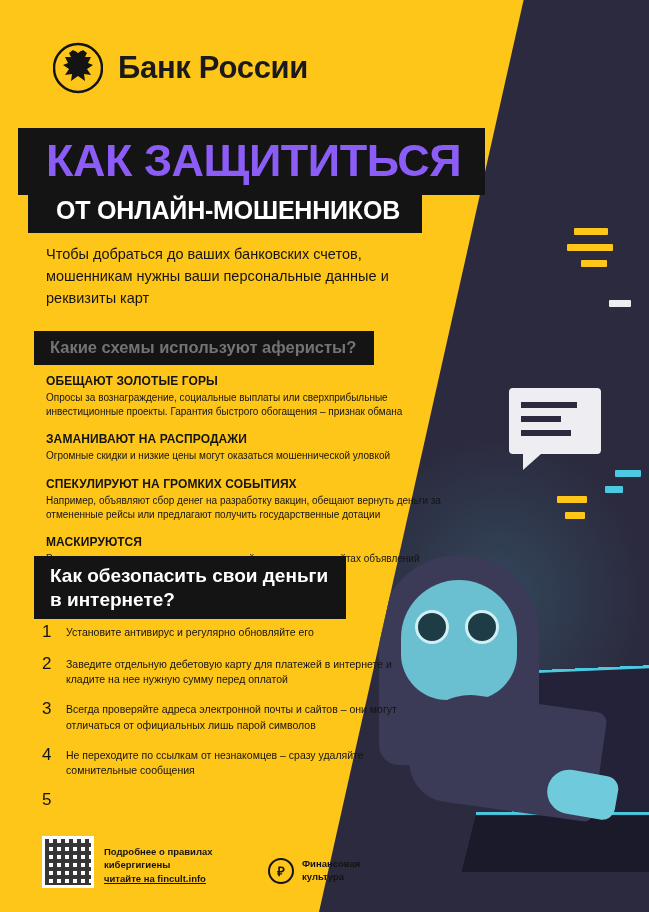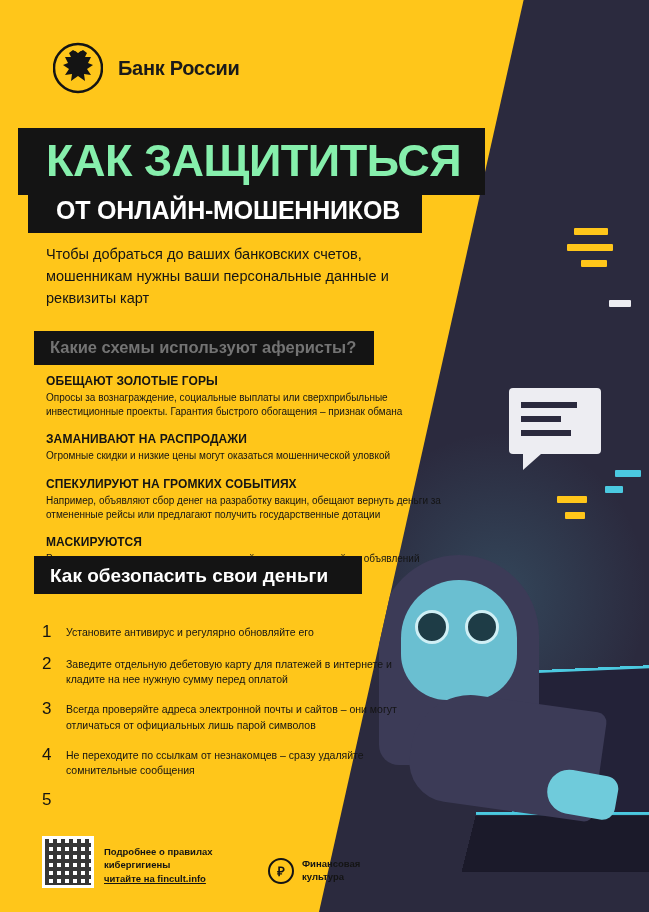--- a/index.html
+++ b/index.html
@@ -118,34 +118,34 @@
     left: 52px; top: 40px;
     display: flex; align-items: center; gap: 14px;
     z-index: 3;
   }
   .eagle {
     width: 52px; height: 56px;
     display: flex; align-items: center; justify-content: center;
     color: #1A1A1A;
   }
   .logo-text {
-    font-size: 20px; font-weight: bold; color: #1A1A1A;
+    font-size: 31px; font-weight: bold; color: #1A1A1A;
     letter-spacing: -0.3px;
   }
 
   
   .title-main {
     position: absolute;
     left: 18px; top: 128px;
     background: #141414;
     padding: 10px 24px 12px 28px;
     z-index: 3;
   }
   .title-main span {
-    color: #86efac; font-size: 45px; font-weight: bold; letter-spacing: -0.5px;
+    color: #8b5cf6; font-size: 45px; font-weight: bold; letter-spacing: -0.5px;
     line-height: 1;
   }
   .title-sub {
     position: absolute;
     left: 28px; top: 190px;
     background: #141414;
     padding: 8px 22px 10px 28px;
     z-index: 3;
   }
   .title-sub span {
@@ -182,21 +182,21 @@
     margin-bottom: 3px;
   }
   .scheme p {
     color: #141414; font-size: 10px; line-height: 1.42; max-width: 410px;
   }
 
   .bar-q2 {
     position: absolute;
     left: 34px; top: 556px;
     background: #141414;
-    padding: 8px 34px 6px 16px;
+    padding: 8px 18px 6px 16px;
     z-index: 3;
   }
   .bar-q2 span {
     color: #ffffff; font-size: 19px; font-weight: bold; line-height: 1.28;
     display: block;
   }
 
   .steps {
     position: absolute;
     left: 42px; top: 622px;
@@ -318,20 +318,21 @@
       <p>Например, объявляют сбор денег на разработку вакцин, обещают вернуть деньги за отмененные рейсы или предлагают получить государственные дотации</p>
     </div>
     <div class="scheme">
       <h3>МАСКИРУЮТСЯ</h3>
       <p>Разыгрывают роль продавцов и покупателей на популярных сайтах объявлений</p>
     </div>
   </div>
 
   <div class="bar-q2">
     <span>Как обезопасить свои деньги</span>
+    <span>в интернете?</span>
   </div>
 
   <div class="steps">
     <div class="step">
       <div class="step-num">1</div>
       <div class="step-text">Установите антивирус и регулярно обновляйте его</div>
     </div>
     <div class="step">
       <div class="step-num">2</div>
       <div class="step-text">Заведите отдельную дебетовую карту для платежей в интернете и кладите на нее нужную сумму перед оплатой</div>

